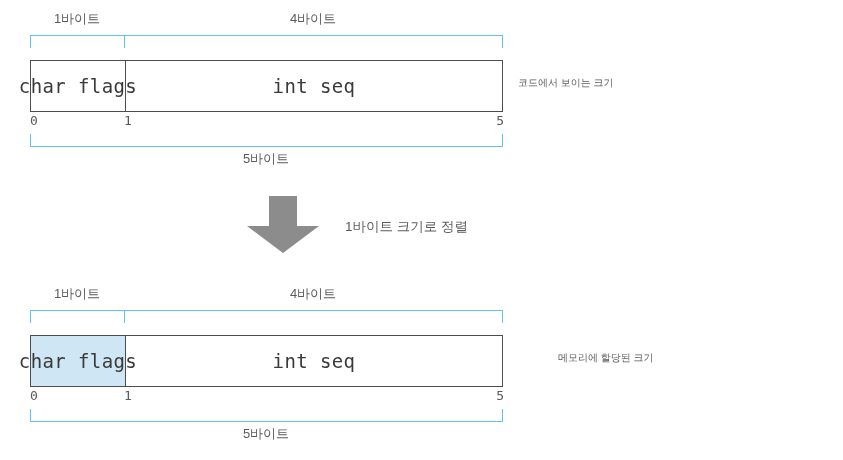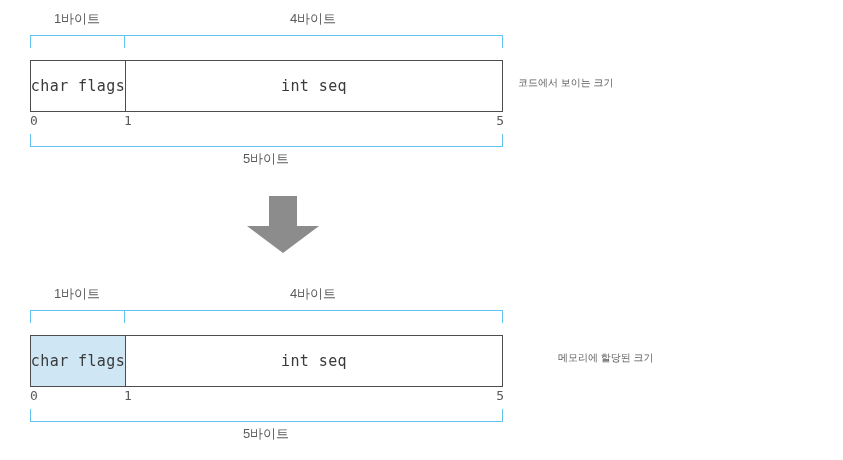--- a/index.html
+++ b/index.html
@@ -31,21 +31,21 @@
   }
   .cell {
     position: absolute;
     top: 0;
     bottom: 0;
     box-sizing: border-box;
     display: flex;
     align-items: center;
     justify-content: center;
     font-family: "DejaVu Sans Mono", "Liberation Mono", monospace;
-    font-size: 15px;
+    font-size: 19px;
     color: #3a3a3a;
     letter-spacing: 0.4px;
     white-space: nowrap;
   }
   .cell.first {
     left: 0;
     border-right: 1.6px solid #4d4d4d;
   }
   .cell.highlight {
     background: #cfe6f5;
@@ -172,20 +172,21 @@
 
     <div class="side-label" style="left:518px; top:76px;">코드에서 보이는 크기</div>
   </div>
 
   <div class="down-arrow" style="left:245px; top:196px;">
     <svg width="76" height="58" viewBox="0 0 76 58" xmlns="http://www.w3.org/2000/svg">
       <polygon points="24,0 52,0 52,30 74,30 38,57 2,30 24,30" fill="#8c8c8c"></polygon>
     </svg>
   </div>
 
+  <div class="kr-label" style="left:345px; top:218px; font-size:13.5px;">1바이트 크기로 정렬</div>
 
 
   <div>
 
     <div class="kr-label center" style="left:77px; top:285px;">1바이트</div>
     <div class="kr-label center" style="left:313px; top:285px;">4바이트</div>
 
     <div class="bracket down" style="left:30px; top:310px; width:473px;">
       <div class="tick-mid" style="left:94px;"></div>
     </div>

